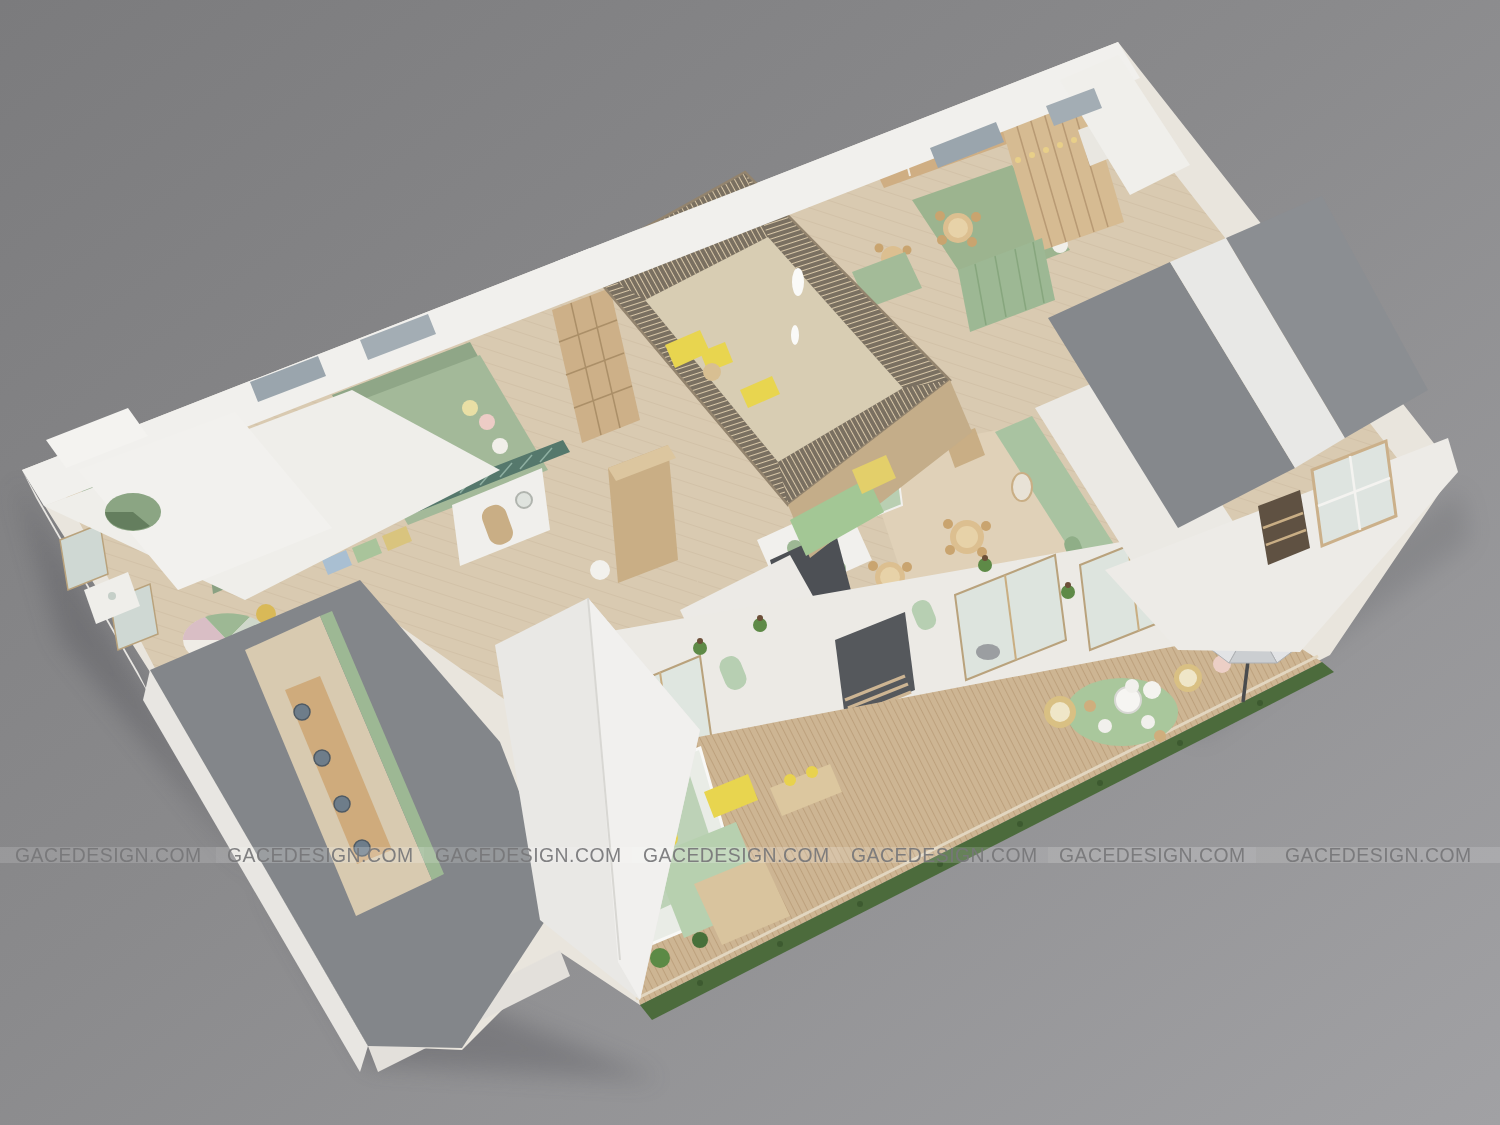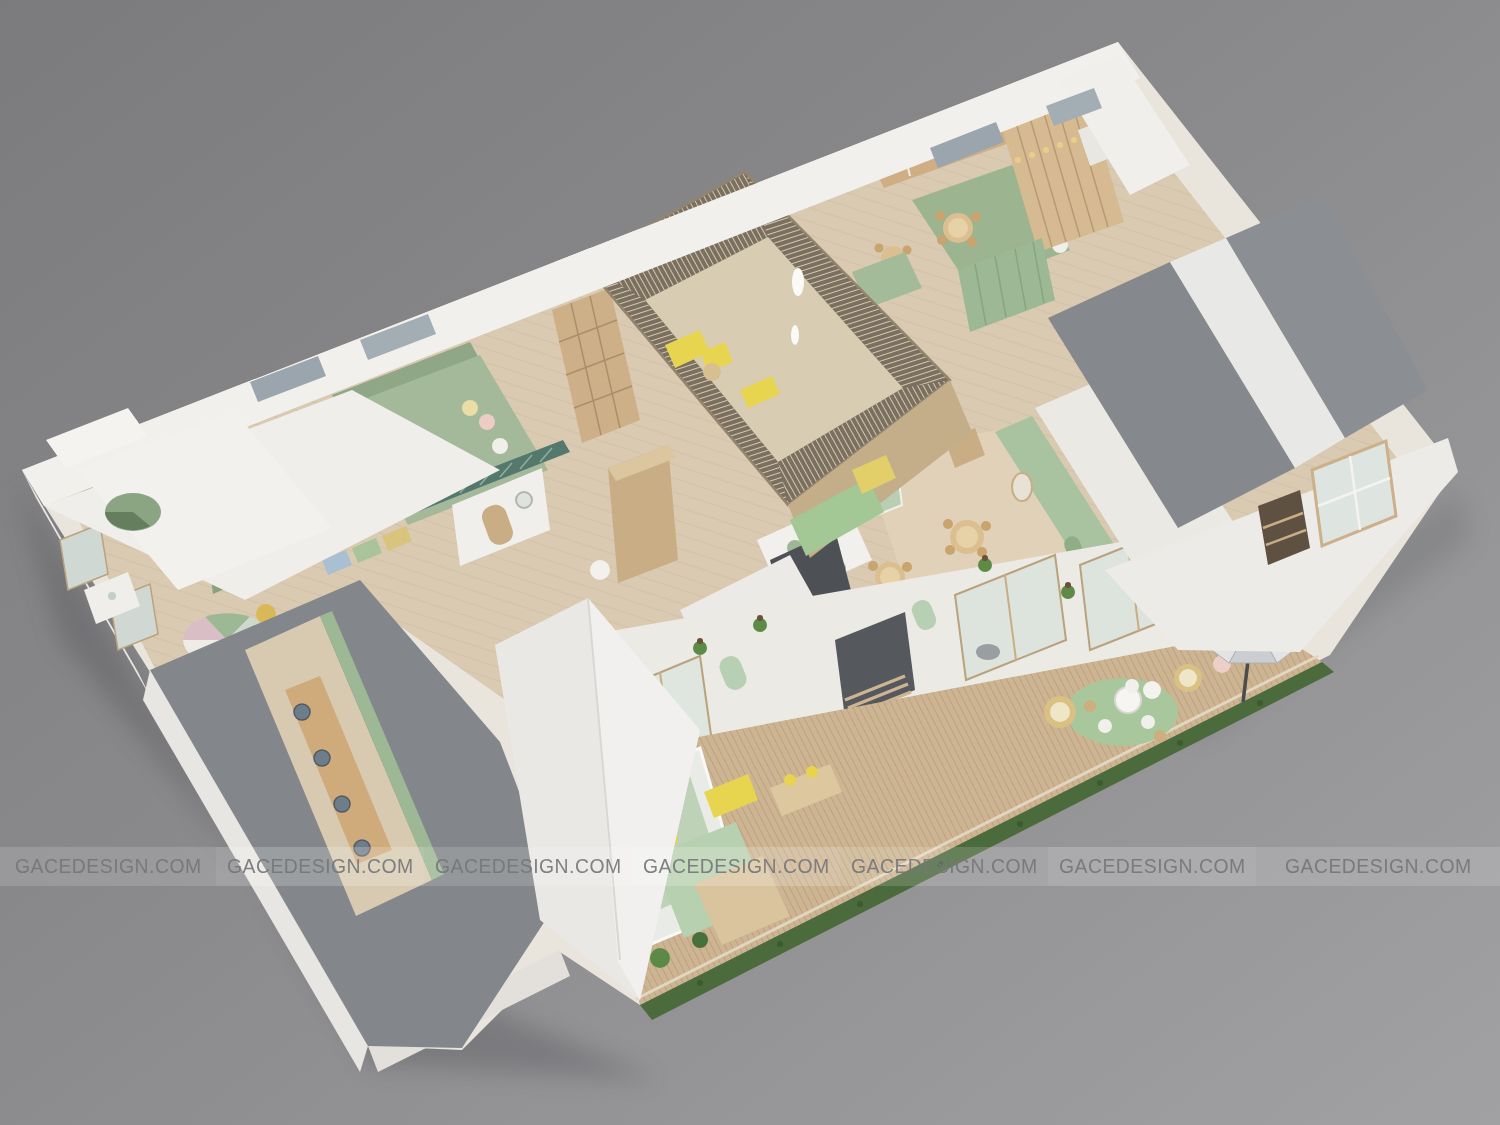--- a/index.html
+++ b/index.html
@@ -1,21 +1,21 @@
 <!DOCTYPE html>
 <html><head>
 <meta charset="utf-8">
 <style>
   html,body{margin:0;padding:0;background:#8a8a8c;}
   .stage{position:relative;width:1500px;height:1125px;overflow:hidden;
          font-family:"Liberation Sans",sans-serif;
          background:linear-gradient(135deg,#7b7b7d 0%,#868688 40%,#97979a 75%,#a1a1a4 100%);}
   .stage svg{position:absolute;left:0;top:0;}
   .wm-band{position:absolute;left:0;top:847px;width:1500px;height:27px;}
-  .wm-cell{position:absolute;top:0;height:39px;display:flex;align-items:center;justify-content:center;
+  .wm-cell{position:absolute;top:0;height:16px;display:flex;align-items:center;justify-content:center;
            background:rgba(255,255,255,0.20);}
   .wm-cell:nth-child(odd){background:rgba(255,255,255,0.15);}
   .wm-text{font-size:20px;letter-spacing:.5px;color:rgba(118,118,120,0.92);
            transform:scaleX(.97);white-space:nowrap;}
 </style>
 </head>
 <body>
 
 <div class="stage">
 <svg width="1500" height="1125" viewBox="0 0 1500 1125">

